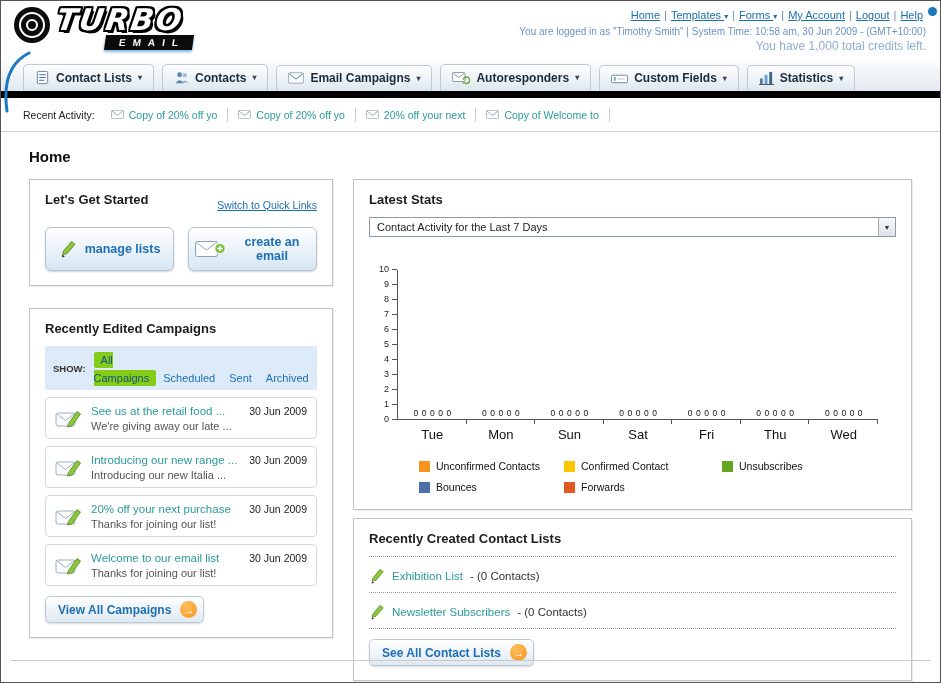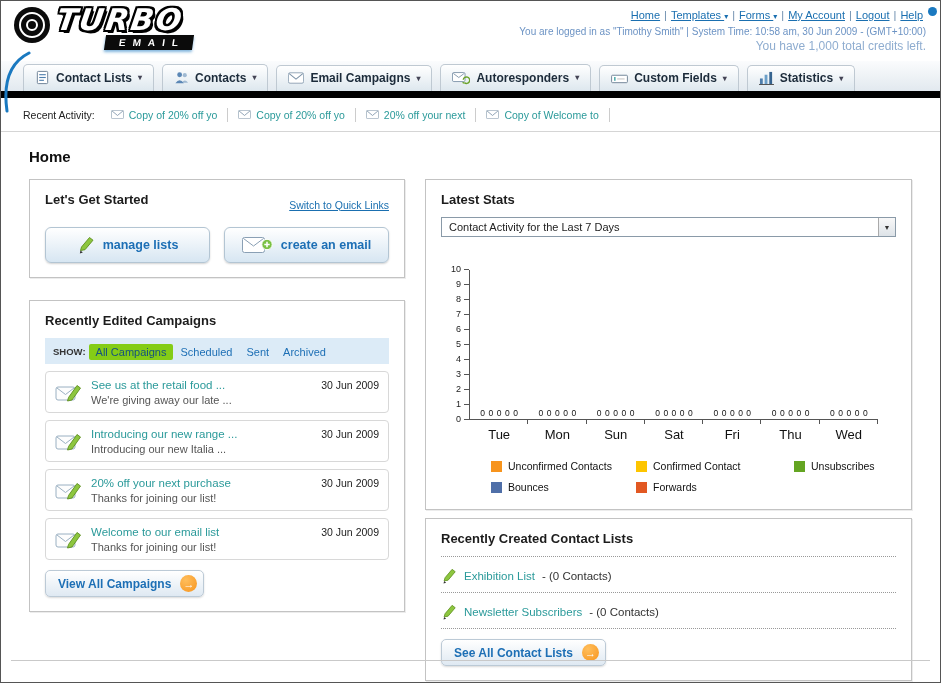--- a/index.html
+++ b/index.html
@@ -49,37 +49,37 @@
   
   .recent-activity { height:34px; display:flex; align-items:center; padding-left:22px; font-size:10.5px; color:#222; border-bottom:1px solid #d5d5d5; }
   .ra-label { margin-right:6px; }
   .ra-item { display:inline-flex; align-items:center; gap:5px; padding:0 10px; border-right:1px solid #ccc; height:14px; }
   .ra-link { color:#2b9a9a; text-decoration:none; white-space:nowrap; }
 
   
   main { padding:12px 28px 0; }
   .page-title { font-size:15px; font-weight:bold; color:#101010; margin:4px 0 14px; }
   .columns { display:flex; gap:20px; align-items:flex-start; }
-  .left-col { width:376px; flex:none; display:flex; flex-direction:column; gap:22px;border-radius:15px; }
+  .left-col { width:304px; flex:none; display:flex; flex-direction:column; gap:22px;border-radius:15px; }
   .right-col { flex:1; display:flex; flex-direction:column; gap:8px; }
   .panel { border:1px solid #c3c3c3; background:#fff; padding:12px 15px 14px; box-shadow:1px 1px 0 #ececec; }
   .panel-title { font-size:13px; font-weight:bold; color:#1c1c1c; margin-bottom:10px; }
 
   
   .gs-head { display:flex; justify-content:space-between; align-items:center; margin-bottom:10px; }
   .quick-links { font-size:10.5px; color:#1a6fb0; text-decoration:underline; }
   .gs-buttons { display:flex; gap:14px; }
   .big-btn { flex:1; display:flex; align-items:center; justify-content:center; gap:8px;
              background:linear-gradient(#ffffff,#d7e6f2); border:1px solid #b3c5d3; border-radius:6px;
              padding:7px 6px; color:#1d6fb5; font-weight:bold; font-size:12.5px;
              box-shadow:0 1px 2px rgba(0,0,0,0.18); cursor:pointer; }
 
   
   .filter-bar { background:#dcebf7; padding:4px 8px; display:flex; align-items:center; gap:3px; margin-bottom:2px; }
-  .show-label { font-size:9.5px; font-weight:bold; color:#333; }
+  .show-label { font-size:9.5px; font-weight:bold; color:#333; margin-right:5px; }
   .filter { color:#1d6fb5; font-size:11px; text-decoration:none; padding:2px 7px; }
   .filter.active { font-weight:normal; background:#84cc16; border-radius:2px; color:#14527f; }
   .campaign-item { position:relative; display:flex; gap:9px; align-items:center;
                    border:1px solid #d8d8d8; border-radius:4px; padding:6px 9px; margin:7px 0; min-height:42px; cursor:pointer; }
   .ci-text { display:flex; flex-direction:column; gap:3px; padding-top:1px; }
   .teal-link { color:#2b9a9a; text-decoration:none; }
   .ci-title { font-size:11.5px; }
   .ci-sub { color:#555; font-size:11px; }
   .ci-date { position:absolute; right:9px; top:7px; font-size:10.5px; color:#222; }
   .panel-foot { display:flex; justify-content:flex-start; margin-top:10px; }

